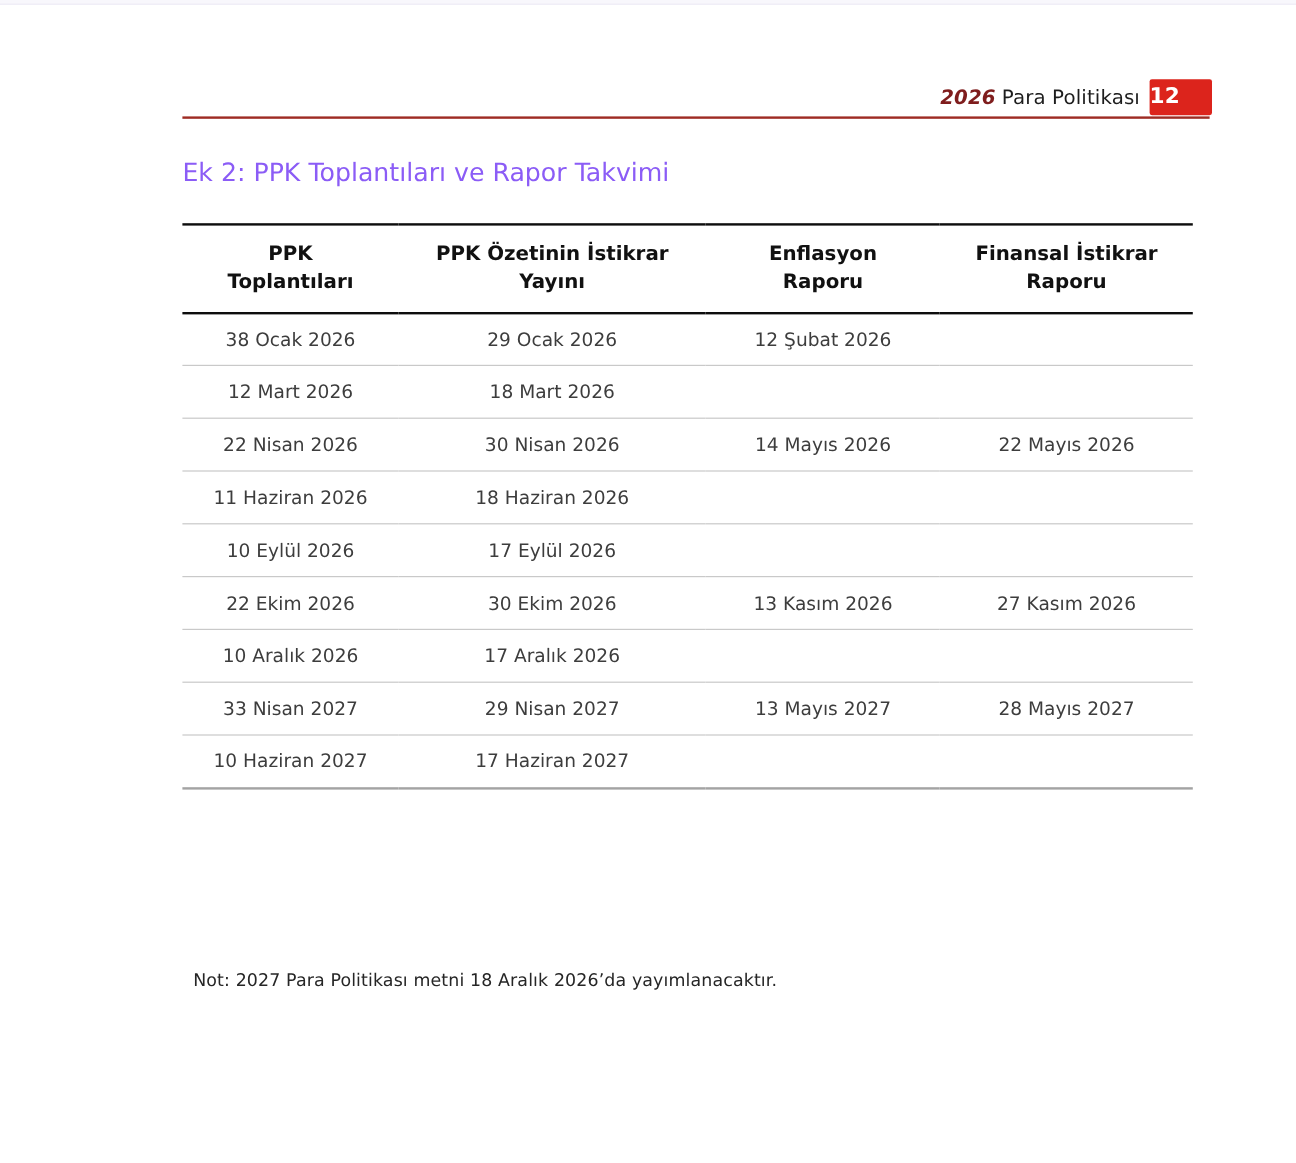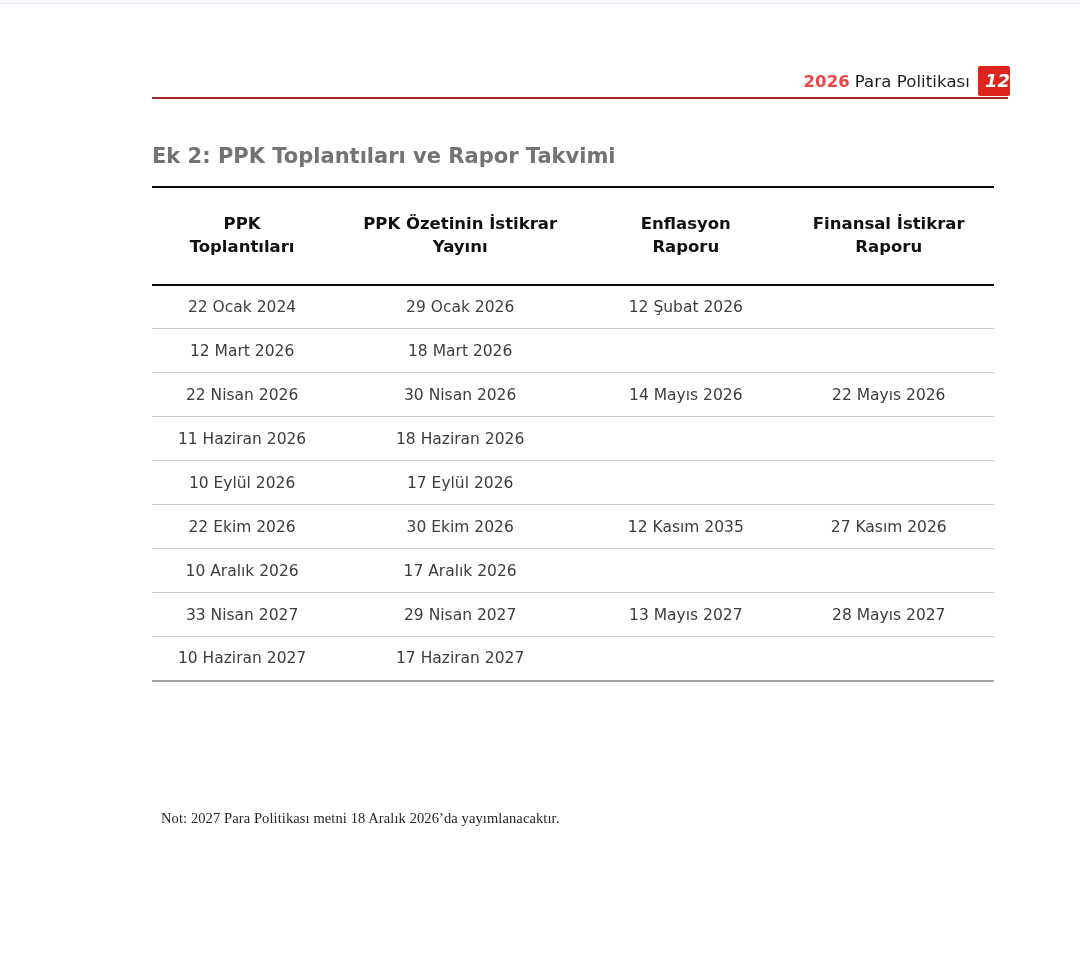--- a/index.html
+++ b/index.html
@@ -23,63 +23,63 @@
   }
   
   .page-header{
     position:absolute;top:66px;right:70px;
     display:flex;align-items:center;gap:8px;
   }
   .header-text{
     font-size:16.5px;color:#1d1d1d;letter-spacing:.1px;
     display:flex;align-items:baseline;gap:5px;
   }
-  .header-text .year{font-weight:bold;color:#ef4444;}
+  .header-text .year{font-weight:bold;color:#7f1d1d;font-style:italic;}
   .page-badge{
-    display:inline-block;width:32px;height:30px;line-height:30px;
+    display:inline-block;width:52px;height:30px;line-height:30px;
     background:var(--accent-red);color:#ffffff;font-weight:bold;
-    font-size:18px;text-align:right;border-radius:2px;font-style:italic;
+    font-size:18px;text-align:left;border-radius:2px;
   }
   .red-rule{
     position:absolute;top:97px;left:152px;width:856px;height:2px;
     background:var(--rule-red);
   }
   
   .section-title{
-    position:absolute;top:143px;left:152px;
-    font-size:21px;font-weight:bold;color:#737373;line-height:1.25;
+    position:absolute;top:131px;left:152px;
+    font-size:21px;font-weight:normal;color:#8b5cf6;line-height:1.25;
   }
   
   .calendar-table{
     position:absolute;top:186px;left:152px;width:842px;
     border-collapse:collapse;table-layout:fixed;
   }
   .calendar-table th{
     border-top:2.5px solid #0d0d0d;border-bottom:2.5px solid #0d0d0d;
     font-weight:bold;font-size:16.5px;color:var(--ink);
     text-align:center;vertical-align:middle;
-    padding:25px 4px;line-height:1.38;white-space:pre-line;
+    padding:13px 4px;line-height:1.38;white-space:pre-line;
   }
   .calendar-table td{
     height:44px;text-align:center;vertical-align:middle;
     font-size:15.5px;color:var(--cell-ink);
     border-bottom:1px solid #c9c9c9;padding:0 4px;
   }
   .calendar-table tbody tr:last-child td{
     border-bottom:2px solid #a3a3a3;
     text-align:center;
   }
   .calendar-table th:nth-child(1),.calendar-table td:nth-child(1){width:21.4%;}
   .calendar-table th:nth-child(2),.calendar-table td:nth-child(2){width:30.4%;}
   .calendar-table th:nth-child(3),.calendar-table td:nth-child(3){width:23.2%;}
   .calendar-table th:nth-child(4),.calendar-table td:nth-child(4){width:25%;}
   
   .note{
     position:absolute;top:810px;left:161px;
-    font-size:14.5px;color:#262626;letter-spacing:.1px;font-family:Liberation Serif, serif;
+    font-size:14.5px;color:#262626;letter-spacing:.1px;
   }
 </style>
 </head>
 <body>
 
 <div class="page">
 
   <div class="top-strip"></div>
 
   <div class="page-header">
@@ -102,21 +102,21 @@
           <th>PPK Özetinin İstikrar
 Yayını</th>
           <th>Enflasyon
 Raporu</th>
           <th>Finansal İstikrar
 Raporu</th>
         </tr>
     </thead>
     <tbody>
         <tr>
-          <td>22 Ocak 2024</td>
+          <td>38 Ocak 2026</td>
           <td>29 Ocak 2026</td>
           <td>12 Şubat 2026</td>
           <td></td>
         </tr>
         <tr>
           <td>12 Mart 2026</td>
           <td>18 Mart 2026</td>
           <td></td>
           <td></td>
         </tr>
@@ -134,21 +134,21 @@
         </tr>
         <tr>
           <td>10 Eylül 2026</td>
           <td>17 Eylül 2026</td>
           <td></td>
           <td></td>
         </tr>
         <tr>
           <td>22 Ekim 2026</td>
           <td>30 Ekim 2026</td>
-          <td>12 Kasım 2035</td>
+          <td>13 Kasım 2026</td>
           <td>27 Kasım 2026</td>
         </tr>
         <tr>
           <td>10 Aralık 2026</td>
           <td>17 Aralık 2026</td>
           <td></td>
           <td></td>
         </tr>
         <tr>
           <td>33 Nisan 2027</td>

